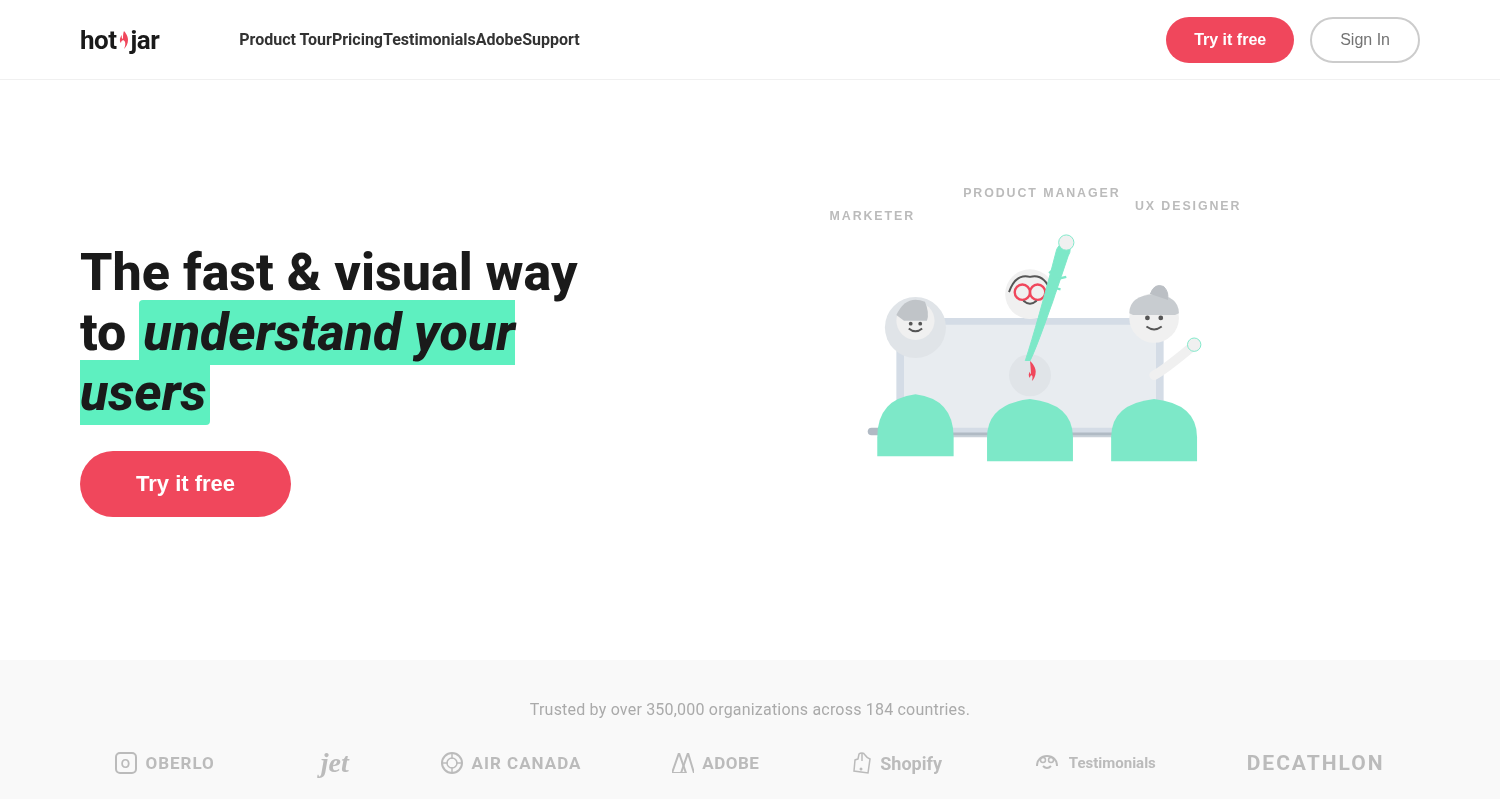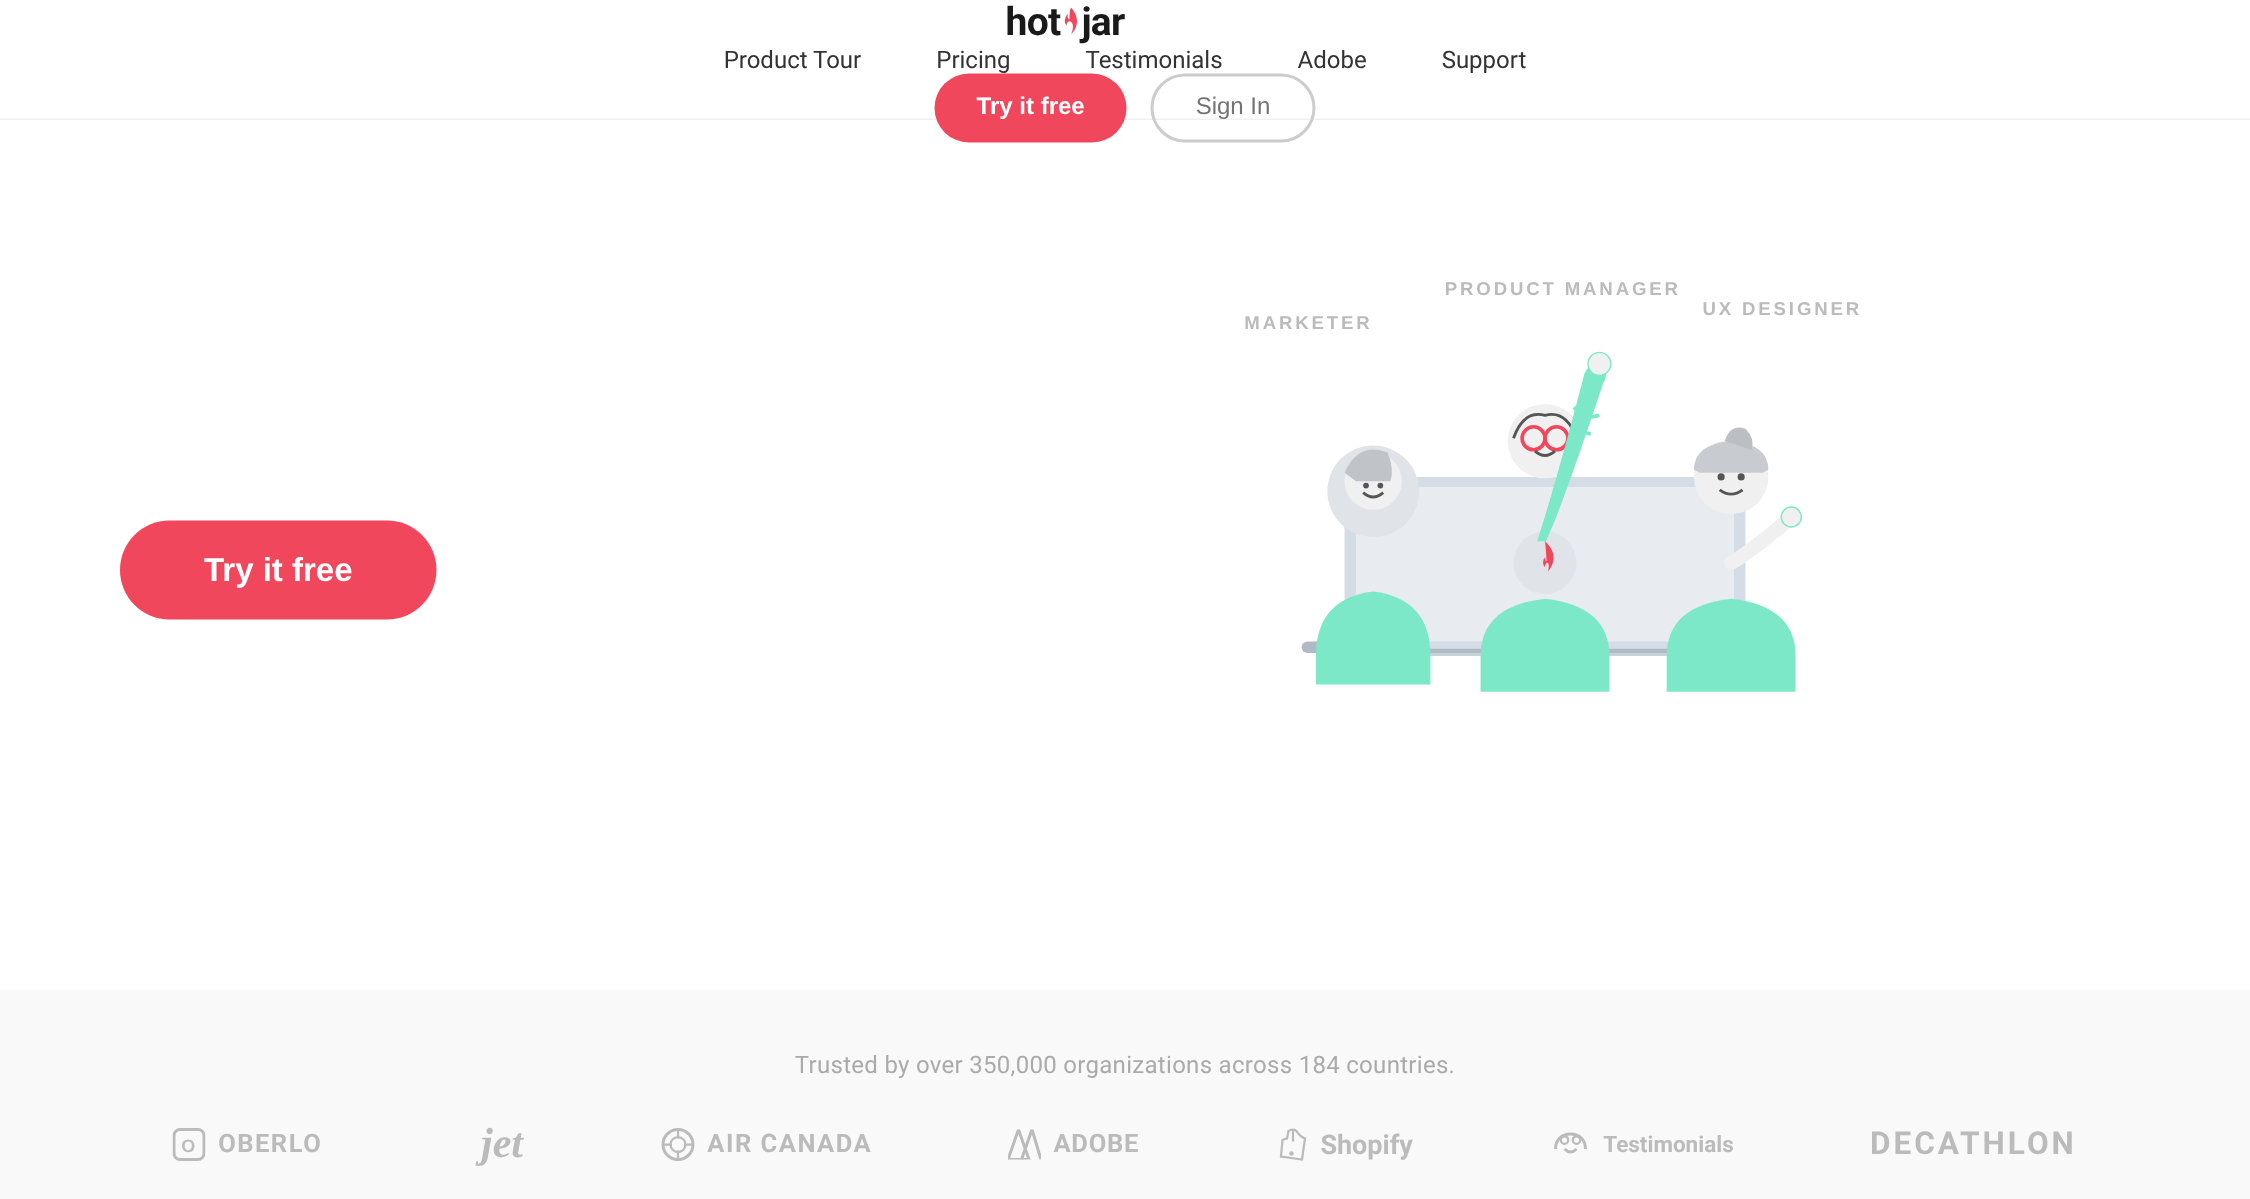--- a/index.html
+++ b/index.html
@@ -12,39 +12,38 @@
       overflow-x: hidden;
     }
 
     
     nav {
       display: flex;
       align-items: center;
       padding: 0 80px;
       height: 80px;
       border-bottom: 1px solid #f0f0f0;
-      flex-direction: column;
     }
     .logo {
       display: flex;
       align-items: center;
       margin-right: 80px;
       text-decoration: none;
     }
     .logo-text {
       font-size: 26px;
       font-weight: 700;
       color: #1a1a1a;
       letter-spacing: -0.5px;
     }
     .nav-links {
       display: flex;
       align-items: center;
-      gap: 50px;
       flex: 1;
+      font-weight: bold;
     }
     .nav-link {
       font-size: 16px;
       color: #333;
       text-decoration: none;
       cursor: pointer;
     }
     .nav-actions {
       display: flex;
       align-items: center;
@@ -198,20 +197,24 @@
     <a class="nav-link">Support</a>
   </div>
   <div class="nav-actions">
     <button class="btn-try">Try it free</button>
     <button class="btn-signin">Sign In</button>
   </div>
 </nav>
 
 <section class="hero">
   <div class="hero-left">
+    <h1 class="hero-title">
+      <span>The fast &amp; visual way</span><br>
+      <span>to <span class="highlight">understand your users</span></span>
+    </h1>
     <button class="btn-hero-try">Try it free</button>
   </div>
 
   <div class="hero-right">
 
     <svg class="hero-svg" viewBox="0 0 540 440" xmlns="http://www.w3.org/2000/svg">
 
       <text x="60" y="52" font-family="sans-serif" font-size="13" fill="#bbb" letter-spacing="2" font-weight="600">MARKETER</text>
       <text x="200" y="28" font-family="sans-serif" font-size="13" fill="#bbb" letter-spacing="2" font-weight="600">PRODUCT MANAGER</text>
       <text x="380" y="42" font-family="sans-serif" font-size="13" fill="#bbb" letter-spacing="2" font-weight="600">UX DESIGNER</text>

